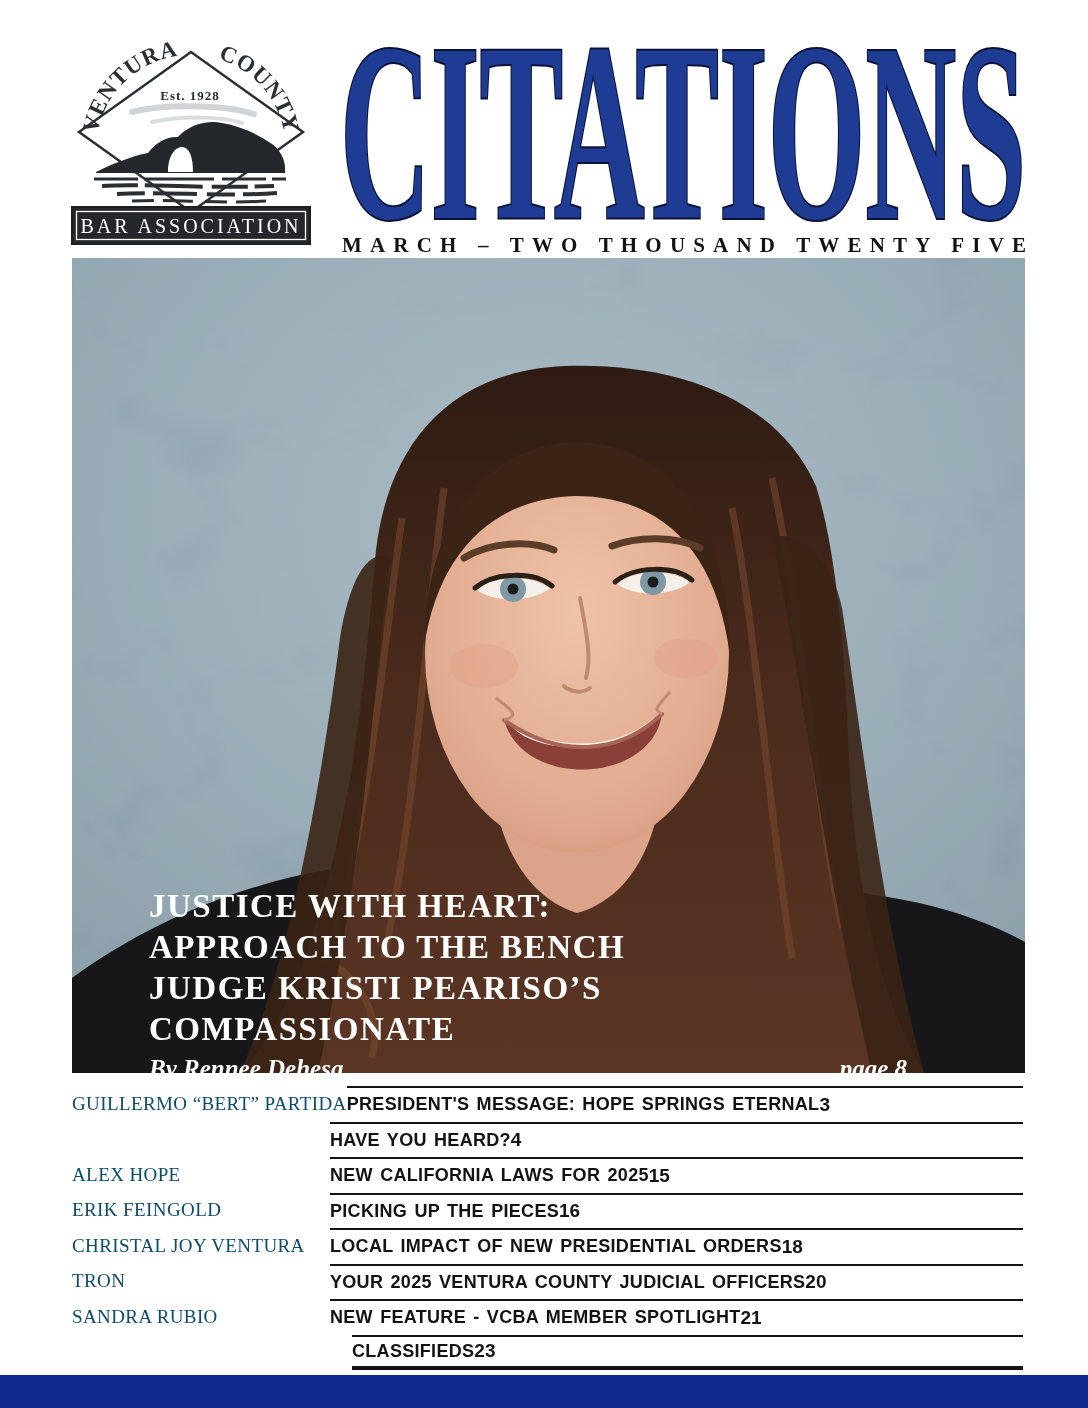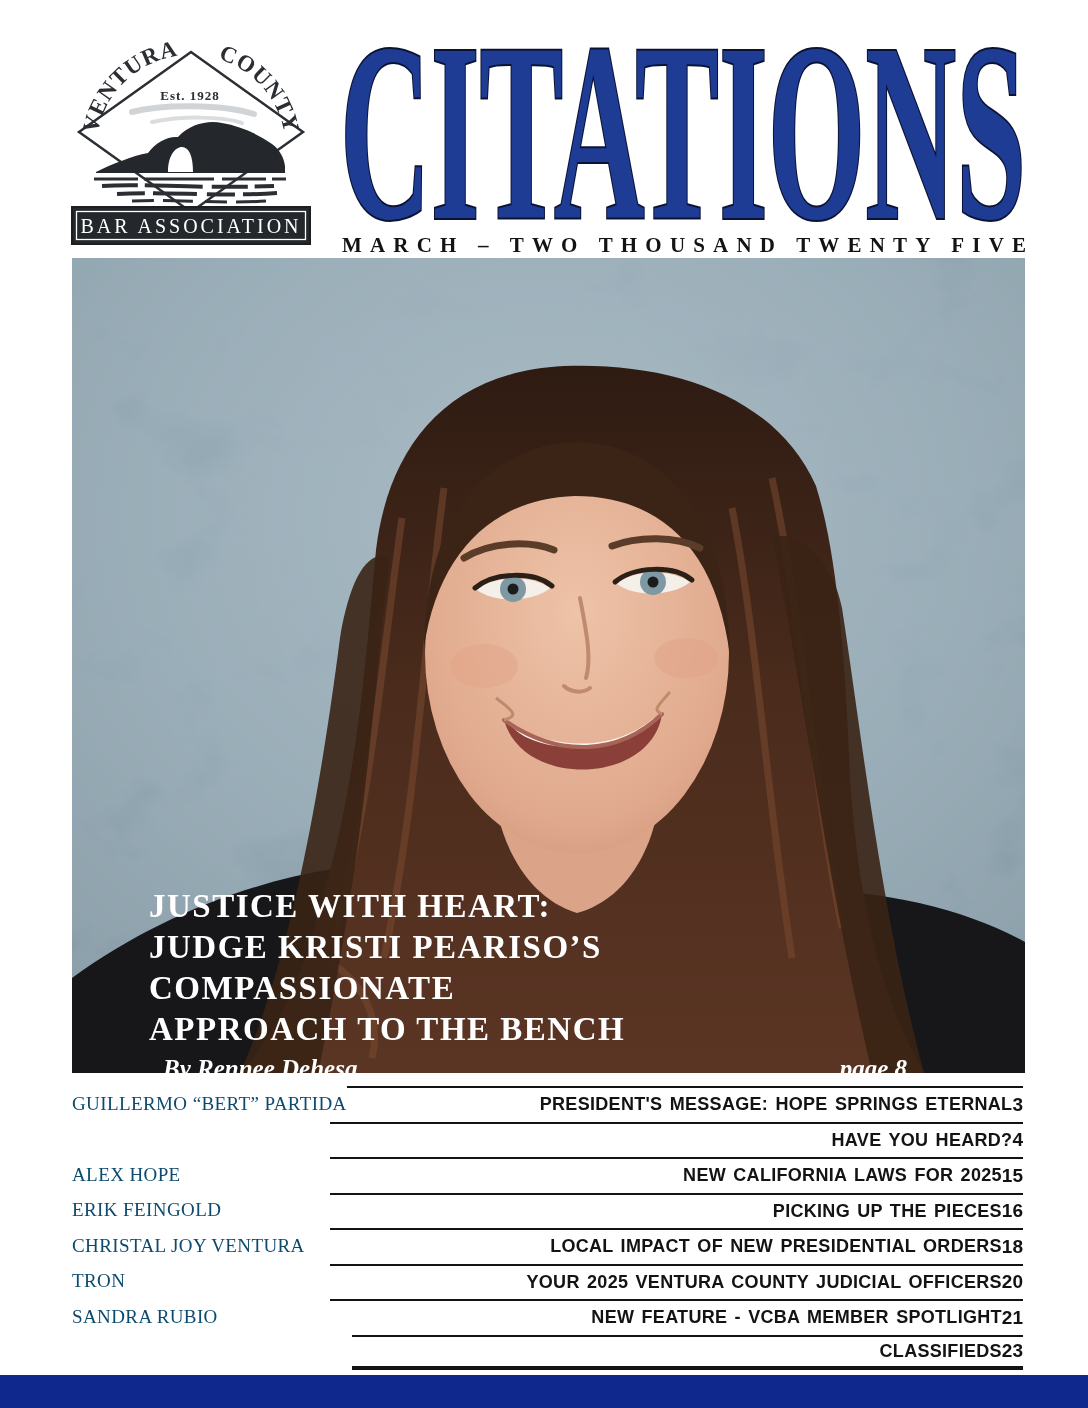--- a/index.html
+++ b/index.html
@@ -36,32 +36,32 @@
   .cover-photo > svg{display:block; width:953px; height:815px;}
   .caption{
     position:absolute; left:77px; top:628px; width:758px; color:#ffffff;
   }
   .headline{
     font-family:"Liberation Serif", serif; font-weight:bold;
     font-size:33px; line-height:41px; letter-spacing:1.5px;
   }
   .byline-row{
     display:flex; justify-content:space-between; margin-top:5px;
-    font-family:"Liberation Serif", serif; font-style:italic; font-weight:bold; font-size:25px;margin-left:14px;
+    font-family:"Liberation Serif", serif; font-style:italic; font-weight:bold; font-size:25px;
   }
 
   
   .toc{position:absolute; left:72px; top:1086px; width:951px;}
   .toc-row{display:flex; align-items:center; height:35.5px;}
   .toc-author{
     flex:0 0 258px; font-family:"Liberation Serif", serif; font-size:19px;
     letter-spacing:0.4px; color:#0c4a6e; white-space:nowrap;
   }
   .toc-main{
-    flex:1; align-self:stretch; display:flex; justify-content:flex-end; align-items:center;
+    flex:1; align-self:stretch; display:flex; justify-content:flex-start; align-items:center;
     border-top:2px solid #131313;
   }
   .toc-row:last-child .toc-main{border-bottom:4px solid #131313;margin-left:22px;}
   .toc-title{
     font-family:"Liberation Sans", sans-serif; font-weight:bold; font-size:18px;
     letter-spacing:0.3px; word-spacing:2px; color:#131313; white-space:nowrap;
   }
   .toc-page{
     font-family:"Liberation Sans", sans-serif; font-weight:bold; font-size:19px; color:#131313;
   }
@@ -207,22 +207,22 @@
 
       <g fill="#3a2315">
         <path d="M318,300 C300,440 296,580 246,815 L168,815 C220,700 250,520 268,380 C278,320 296,290 318,300 Z" opacity="0.9"></path>
         <path d="M700,280 C730,420 750,600 800,815 L852,815 C810,660 790,480 770,350 C760,300 724,270 700,280 Z" opacity="0.9"></path>
       </g>
     </svg>
 
     <figcaption class="caption">
       <div class="headline">
         <div>JUSTICE WITH HEART:</div>
+        <div>APPROACH TO THE BENCH</div>
         <div>JUDGE KRISTI PEARISO’S COMPASSIONATE</div>
-        <div>APPROACH TO THE BENCH</div>
       </div>
       <div class="byline-row">
         <span>By Rennee Dehesa</span>
         <span>page 8</span>
       </div>
     </figcaption>
   </figure>
 
   <section class="toc">
 

